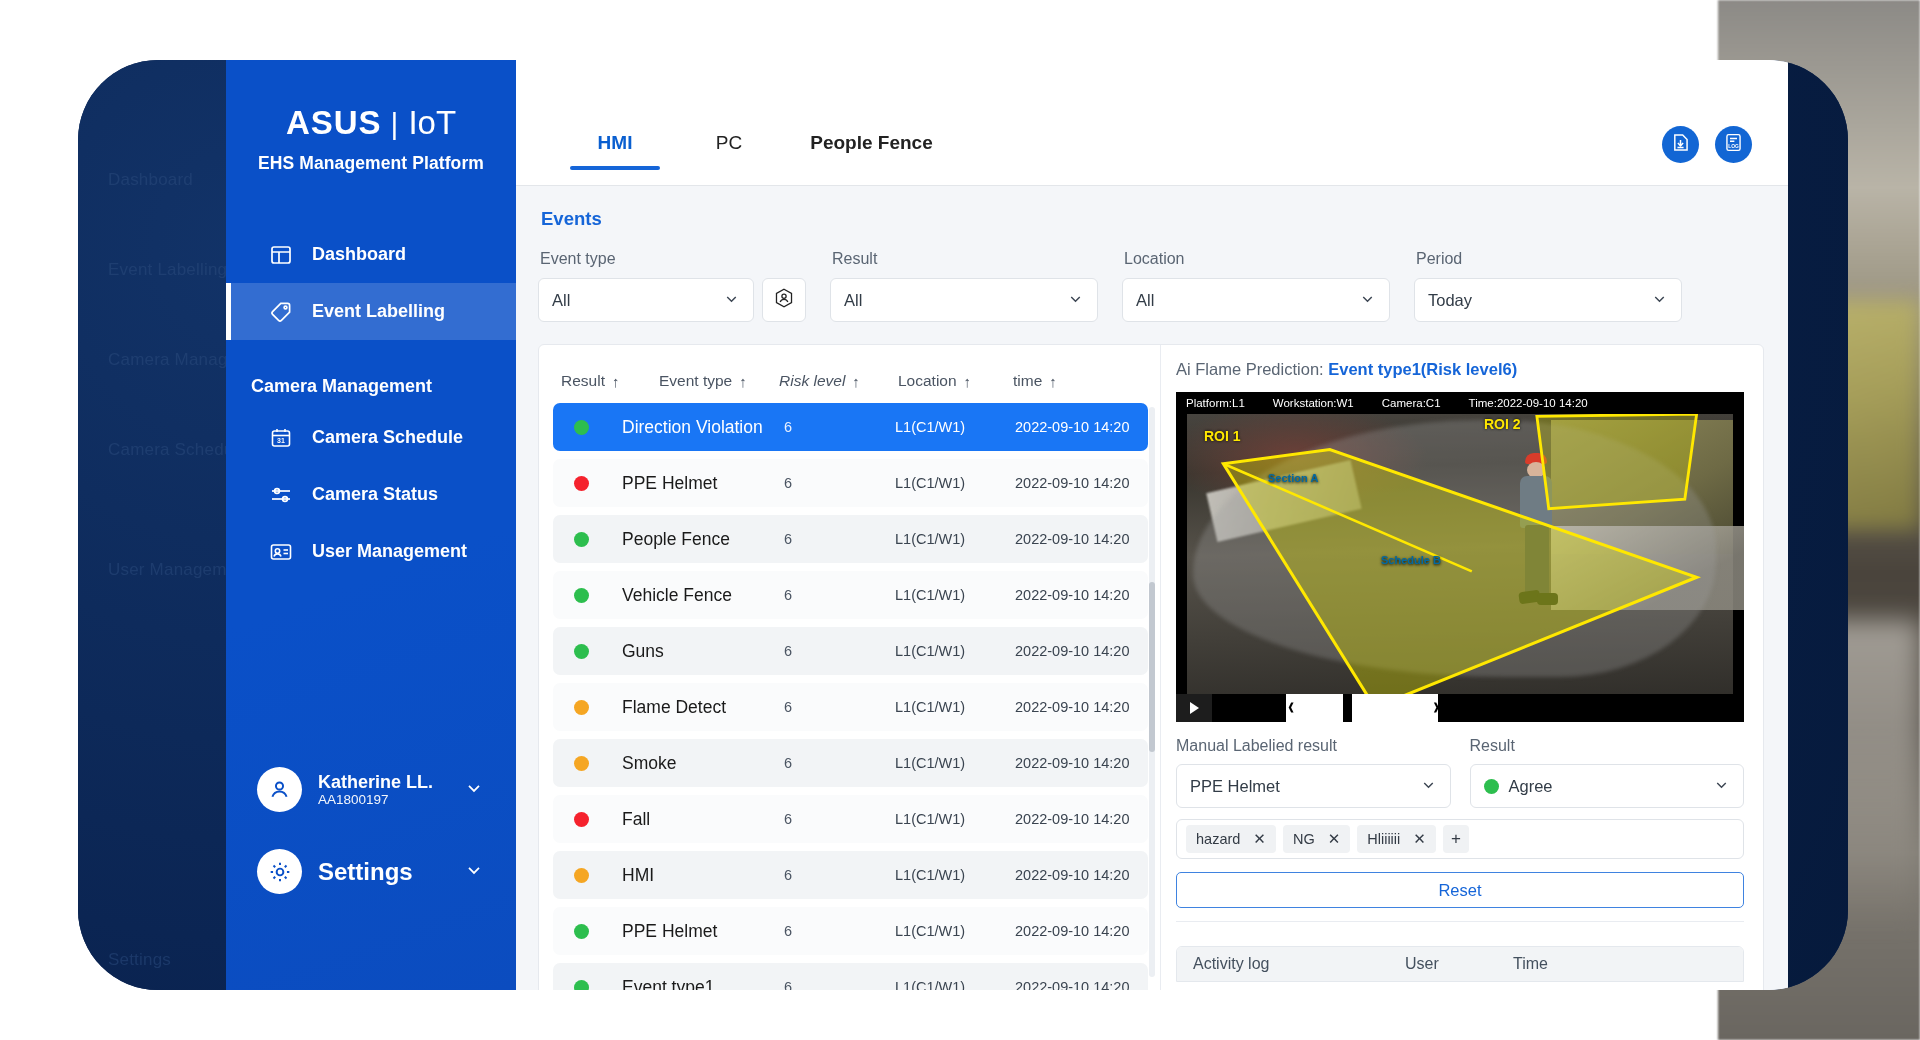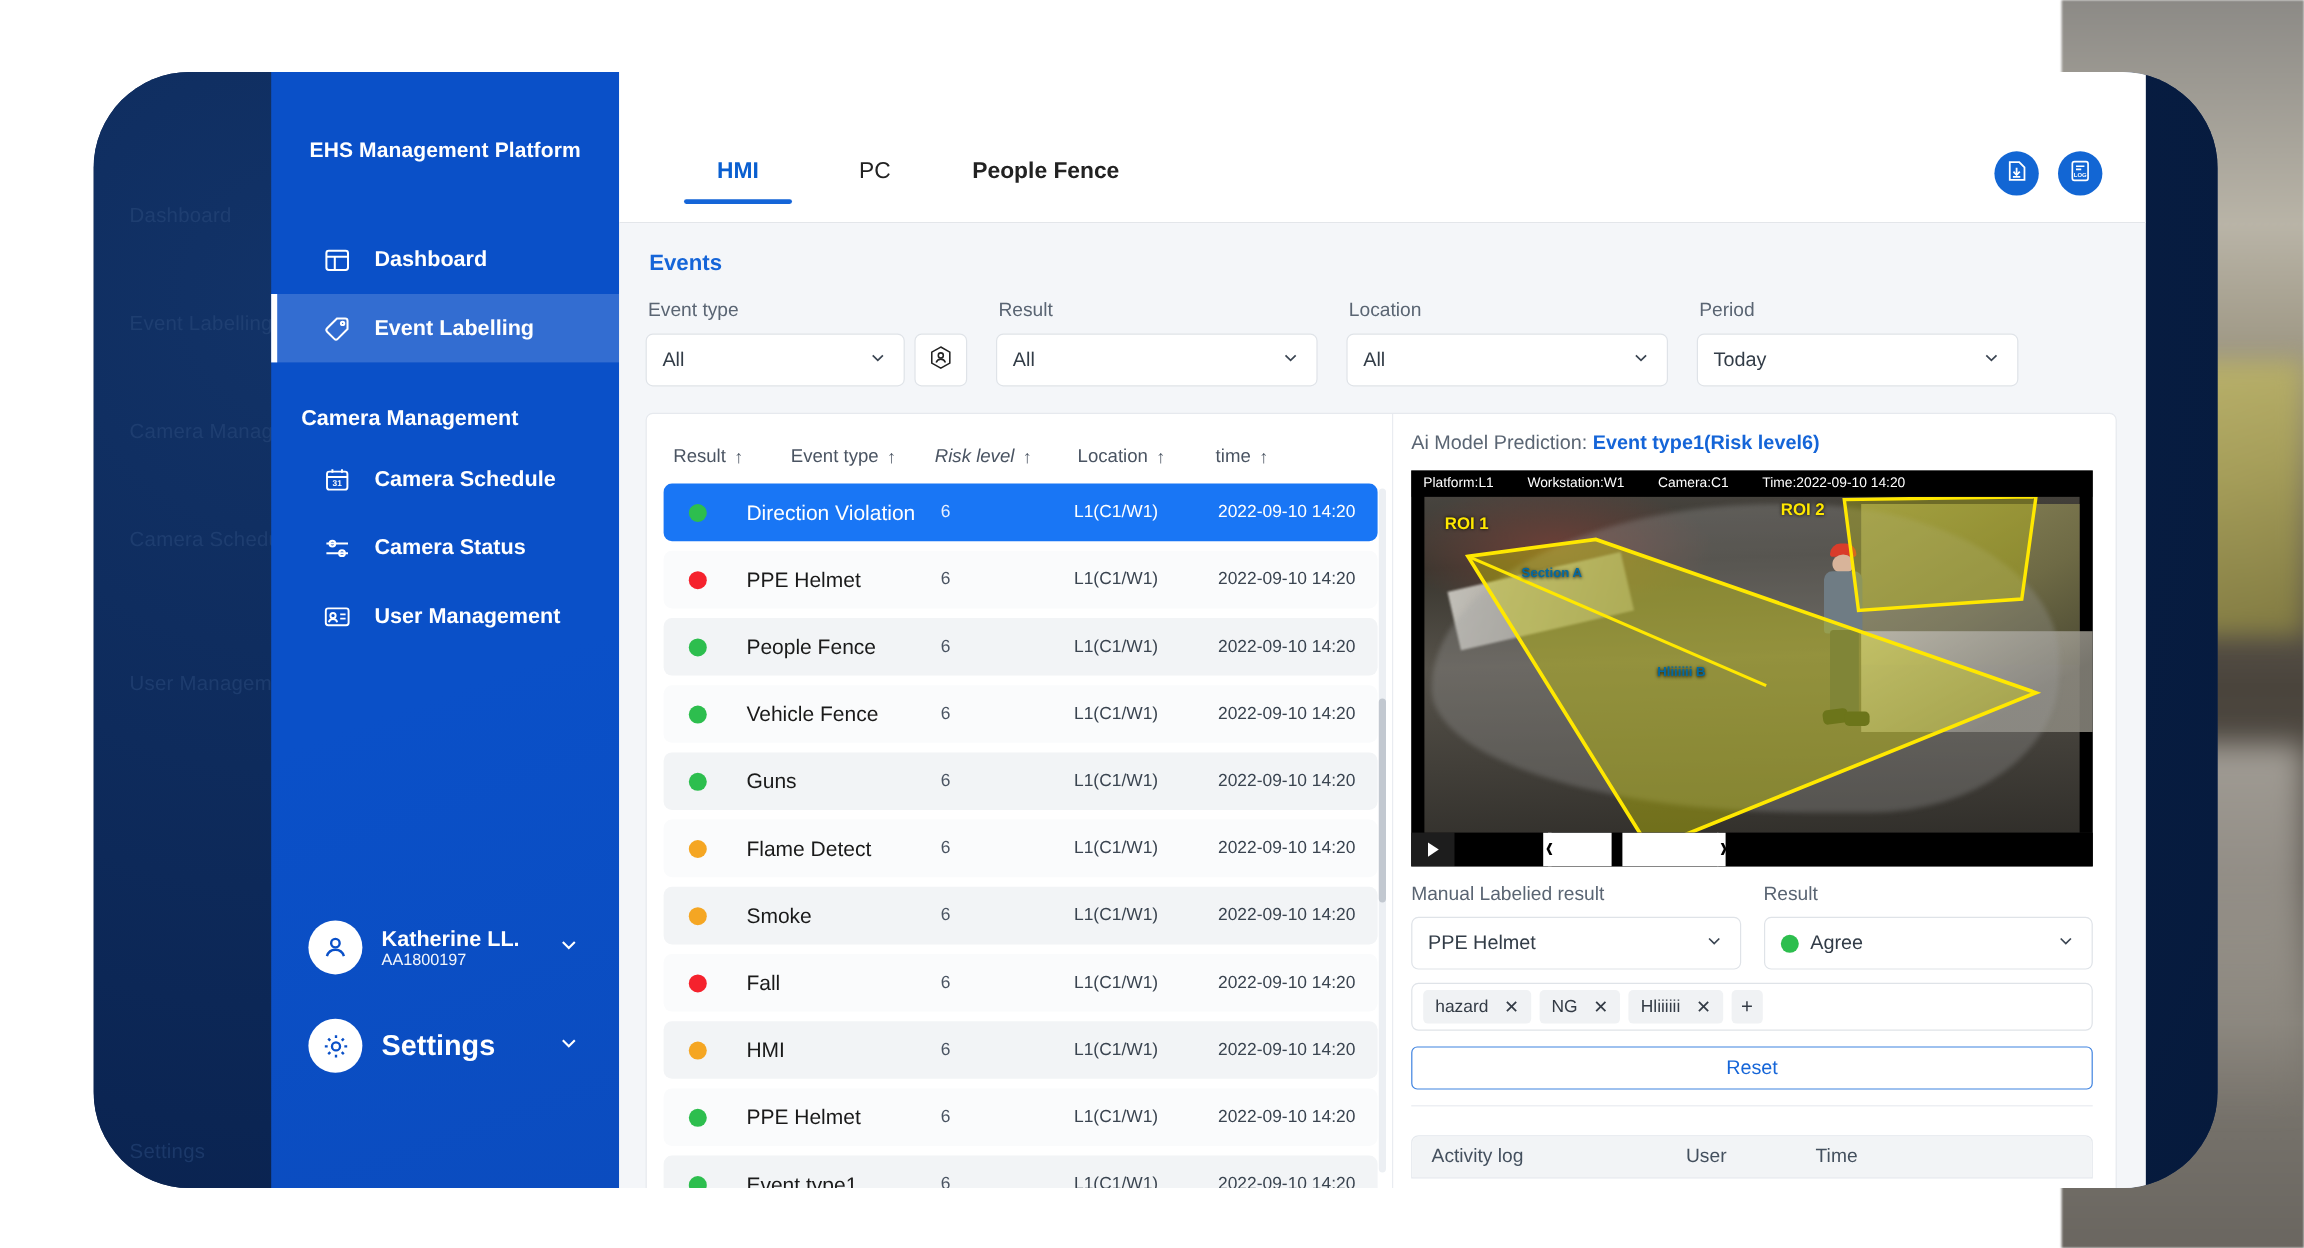--- a/index.html
+++ b/index.html
@@ -351,20 +351,25 @@
     <div class="ghost" style="left:30px; top:110px;">Dashboard</div>
     <div class="ghost" style="left:30px; top:200px;">Event Labelling</div>
     <div class="ghost" style="left:30px; top:290px;">Camera Management</div>
     <div class="ghost" style="left:30px; top:380px;">Camera Schedule</div>
     <div class="ghost" style="left:30px; top:500px;">User Management</div>
     <div class="ghost" style="left:30px; top:890px;">Settings</div>
   </div>
 
   <div class="sidebar">
     <div class="brand">
+      <div class="brand-logo">
+        <span>ASUS</span>
+        <span style="color:#fff;font-weight:300;font-size:30px;">|</span>
+        <span class="iot">IoT</span>
+      </div>
       <div class="brand-sub">EHS Management Platform</div>
     </div>
 
     <div class="nav">
       <div class="nav-item">
         <span class="nav-icon">
           <svg viewBox="0 0 24 24" width="24" height="24" fill="none" stroke="#fff" stroke-width="1.7">
             <rect x="3" y="4" width="18" height="16" rx="2"></rect>
             <line x1="3" y1="9" x2="21" y2="9"></line>
               <line x1="10" y1="9" x2="10" y2="20"></line>
@@ -675,21 +680,21 @@
               </div>
             </div>
 
           <div class="scrollbar">
             <div class="scrollbar-thumb"></div>
           </div>
         </div>
 
         <div class="right-pane">
           <div class="pred-line">
-            <span>Ai Model Prediction:</span>
+            <span>Ai Flame Prediction:</span>
             <b>Event type1(Risk level6)</b>
           </div>
 
           <div class="video-box">
             <div class="video-meta">
               <span>Platform:L1</span>
               <span>Workstation:W1</span>
               <span>Camera:C1</span>
               <span>Time:2022-09-10 14:20</span>
             </div>
@@ -712,21 +717,21 @@
 
               <svg class="roi-poly" viewBox="0 0 480 280" preserveAspectRatio="none">
                 <polygon points="40,42 130,30 440,138 168,248" fill="rgba(212,212,0,0.38)" stroke="#ffe800" stroke-width="2.6"></polygon>
                 <line x1="40" y1="42" x2="250" y2="133" stroke="#ffe800" stroke-width="2.2"></line>
                 <polygon points="305,2 440,0 430,72 315,80" fill="rgba(212,212,0,0.30)" stroke="#ffe800" stroke-width="2.4"></polygon>
               </svg>
 
               <div class="roi-label" style="left:28px; top:14px;">ROI 1</div>
               <div class="roi-label" style="left:308px; top:2px;">ROI 2</div>
               <div class="sec-label" style="left:92px; top:58px;">Section A</div>
-              <div class="sec-label" style="left:205px; top:140px;">Hliiiiii B</div>
+              <div class="sec-label" style="left:205px; top:140px;">Schedule B</div>
             </div>
 
             <div class="video-controls">
               <div class="play-btn">
                 <span class="play-tri"></span>
               </div>
               <div class="timeline">
                 <div class="tl-seg" style="left:78px; width:53px;"></div>
                 <div class="tl-seg" style="left:140px; width:80px;"></div>
                 <div class="tl-handle" style="left:74px;">

